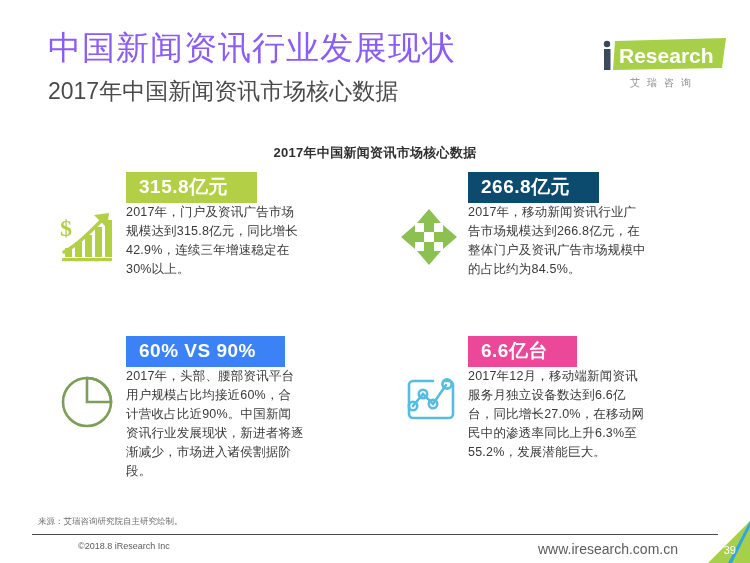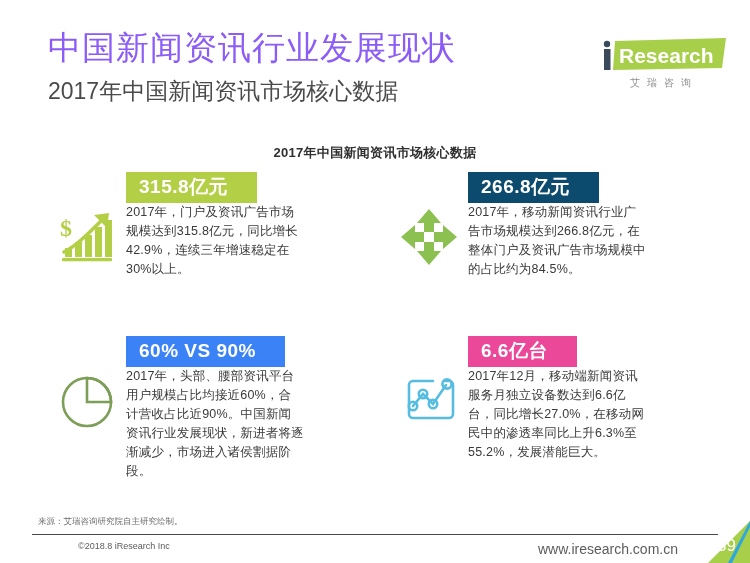--- a/index.html
+++ b/index.html
@@ -152,21 +152,21 @@
   }
   .corner {
     position: absolute;
     right: 0; bottom: 0;
     width: 62px; height: 42px;
     overflow: hidden;
   }
   .page-num {
     position: absolute;
     right: 14px; bottom: 7px;
-    font-size: 17px;
+    font-size: 11px;
     color: #ffffff;
     font-weight: 400;
     z-index: 2;
   }
 </style>
 </head>
 <body>
 
 <div class="header">
   <div class="title-main">中国新闻资讯行业发展现状</div>

